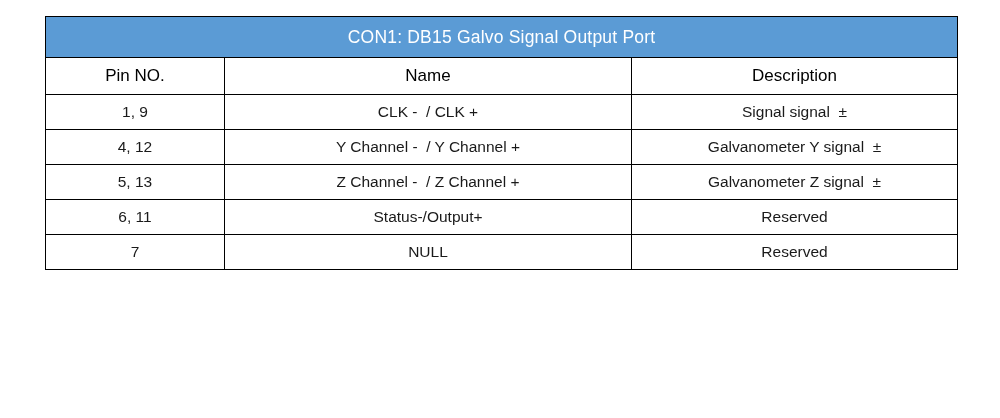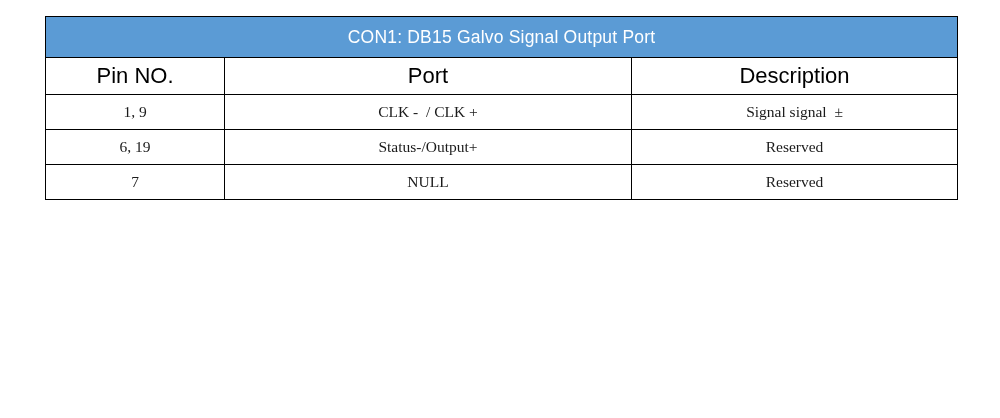--- a/index.html
+++ b/index.html
@@ -55,65 +55,74 @@
     color: #ffffff;
     height: 40px;
     font-size: 17.5px;
     letter-spacing: 0.2px;
     line-height: 40px;
     white-space: nowrap;
   }
 
   .head-cell {
     height: 36px;
-    font-size: 22px;
+    font-size: 17px;
     line-height: 36px;
     background: #ffffff;
     color: #000000;
     white-space: nowrap;
   }
 
   .data-cell {
     height: 34px;
     font-size: 15.5px;
     line-height: 34px;
     background: #ffffff;
     color: #1a1a1a;
     white-space: pre;
-    font-family: Liberation Serif, serif;
   }
 </style>
 </head>
 <body>
 
 <div class="page">
   <div class="table-wrap">
     <table class="pinout">
       <colgroup>
         <col class="col-pin">
         <col class="col-name">
         <col class="col-desc">
       </colgroup>
       <tbody>
         <tr>
           <td class="title-cell" colspan="3">CON1: DB15 Galvo Signal Output Port</td>
         </tr>
         <tr>
           <td class="head-cell">Pin NO.</td>
-          <td class="head-cell">Port</td>
+          <td class="head-cell">Name</td>
           <td class="head-cell">Description</td>
         </tr>
 
         <tr>
           <td class="data-cell">1, 9</td>
           <td class="data-cell">CLK -  / CLK +</td>
           <td class="data-cell">Signal signal  ±</td>
         </tr>
         <tr>
-          <td class="data-cell">6, 19</td>
+          <td class="data-cell">4, 12</td>
+          <td class="data-cell">Y Channel -  / Y Channel +</td>
+          <td class="data-cell">Galvanometer Y signal  ±</td>
+        </tr>
+        <tr>
+          <td class="data-cell">5, 13</td>
+          <td class="data-cell">Z Channel -  / Z Channel +</td>
+          <td class="data-cell">Galvanometer Z signal  ±</td>
+        </tr>
+        <tr>
+          <td class="data-cell">6, 11</td>
           <td class="data-cell">Status-/Output+</td>
           <td class="data-cell">Reserved</td>
         </tr>
         <tr>
           <td class="data-cell">7</td>
           <td class="data-cell">NULL</td>
           <td class="data-cell">Reserved</td>
         </tr>
       </tbody>
     </table>

